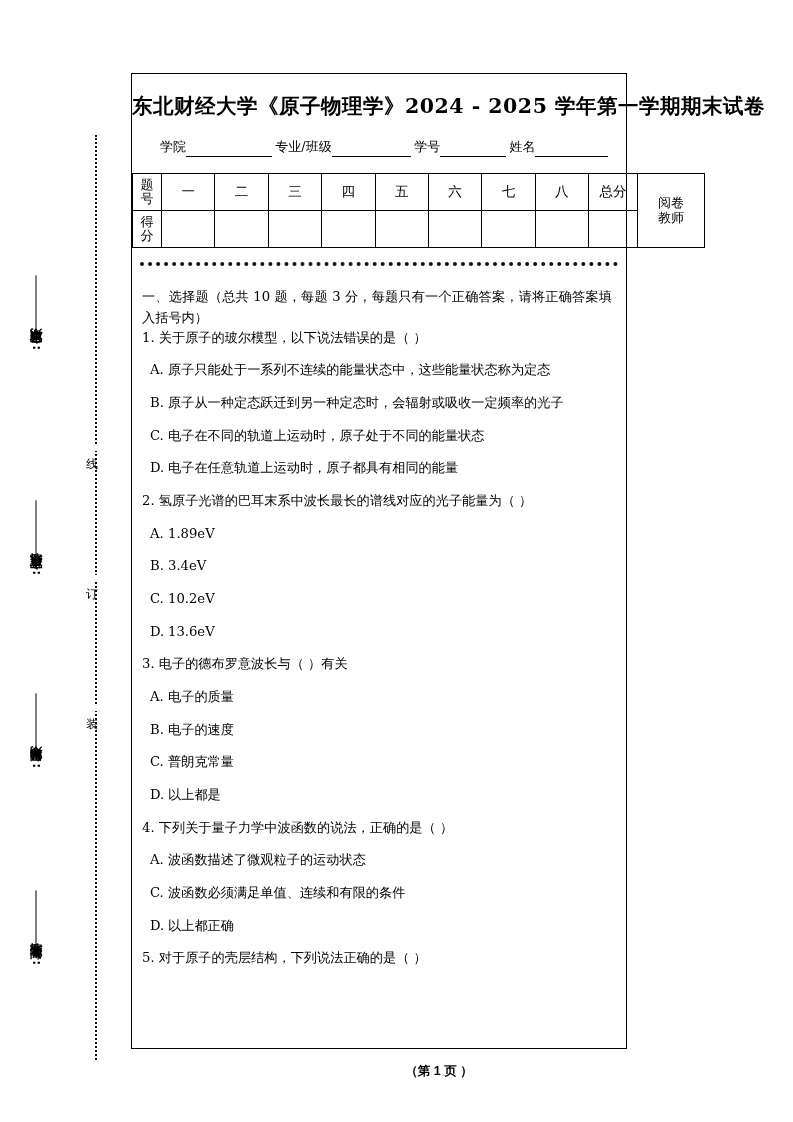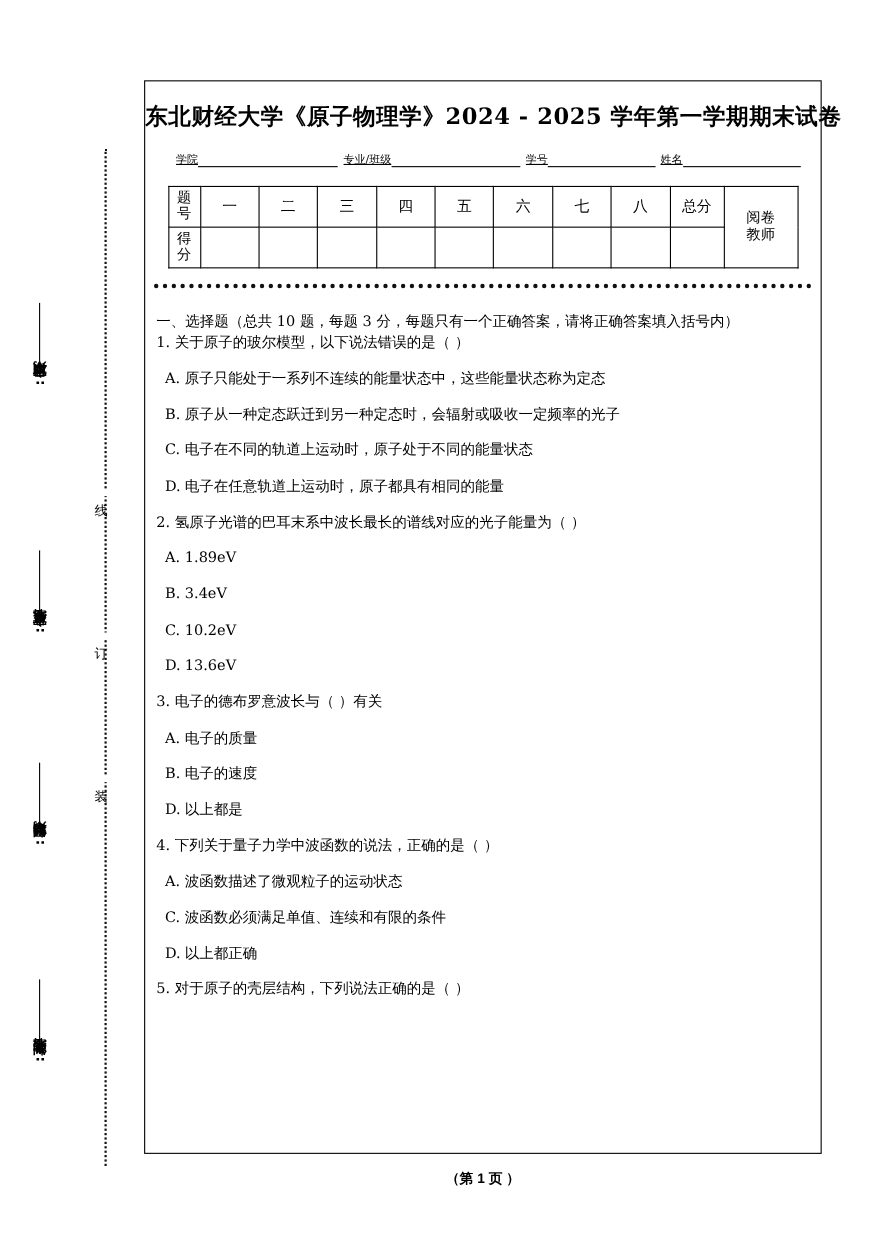--- a/index.html
+++ b/index.html
@@ -66,43 +66,42 @@
   }
   .bind-1 { top: 445px; }
   .bind-2 { top: 575px; }
   .bind-3 { top: 705px; }
 
   
   .paper-frame {
     position: absolute;
     left: 131px;
     top: 73px;
-    width: 616px;
+    width: 496px;
     height: 976px;
     border: 1.6px solid #000;
     box-sizing: border-box;
   }
 
   .title {
     margin: 18px 0 0 0;
     text-align: center;
     font-size: 20.5px;
     font-weight: bold;
     font-family: "DejaVu Serif", "Liberation Serif", serif;
     letter-spacing: 0.5px;
     white-space: nowrap;
   }
 
   .id-row {
     margin: 18px 18px 0 28px;
-    font-size: 10px;
+    font-size: 13px;
     display: flex;
-    align-items: flex-start;
+    align-items: flex-end;
     white-space: nowrap;
-    text-decoration: underline;
   }
   .id-row .fld-label { padding-bottom: 1px; }
   .id-row .fld-blank {
     border-bottom: 1px solid #000;
     height: 13px;
   }
   .blank-a { width: 128px; }
   .blank-b { width: 118px; }
   .blank-c { width: 98px; }
   .blank-d { width: 108px; }
@@ -306,20 +305,23 @@
 
     <div class="q-block">
       <div class="q-stem">3. 电子的德布罗意波长与（  ）有关</div>
       <div class="q-opt">
         <span class="opt-key">A.</span><span>电子的质量</span>
       </div>
       <div class="q-opt">
         <span class="opt-key">B.</span><span>电子的速度</span>
       </div>
       <div class="q-opt">
+        <span class="opt-key">C.</span><span>普朗克常量</span>
+      </div>
+      <div class="q-opt">
         <span class="opt-key">D.</span><span>以上都是</span>
       </div>
     </div>
 
     <div class="q-block">
       <div class="q-stem">4. 下列关于量子力学中波函数的说法，正确的是（  ）</div>
       <div class="q-opt">
         <span class="opt-key">A.</span><span>波函数描述了微观粒子的运动状态</span>
       </div>
       <div class="q-opt">

